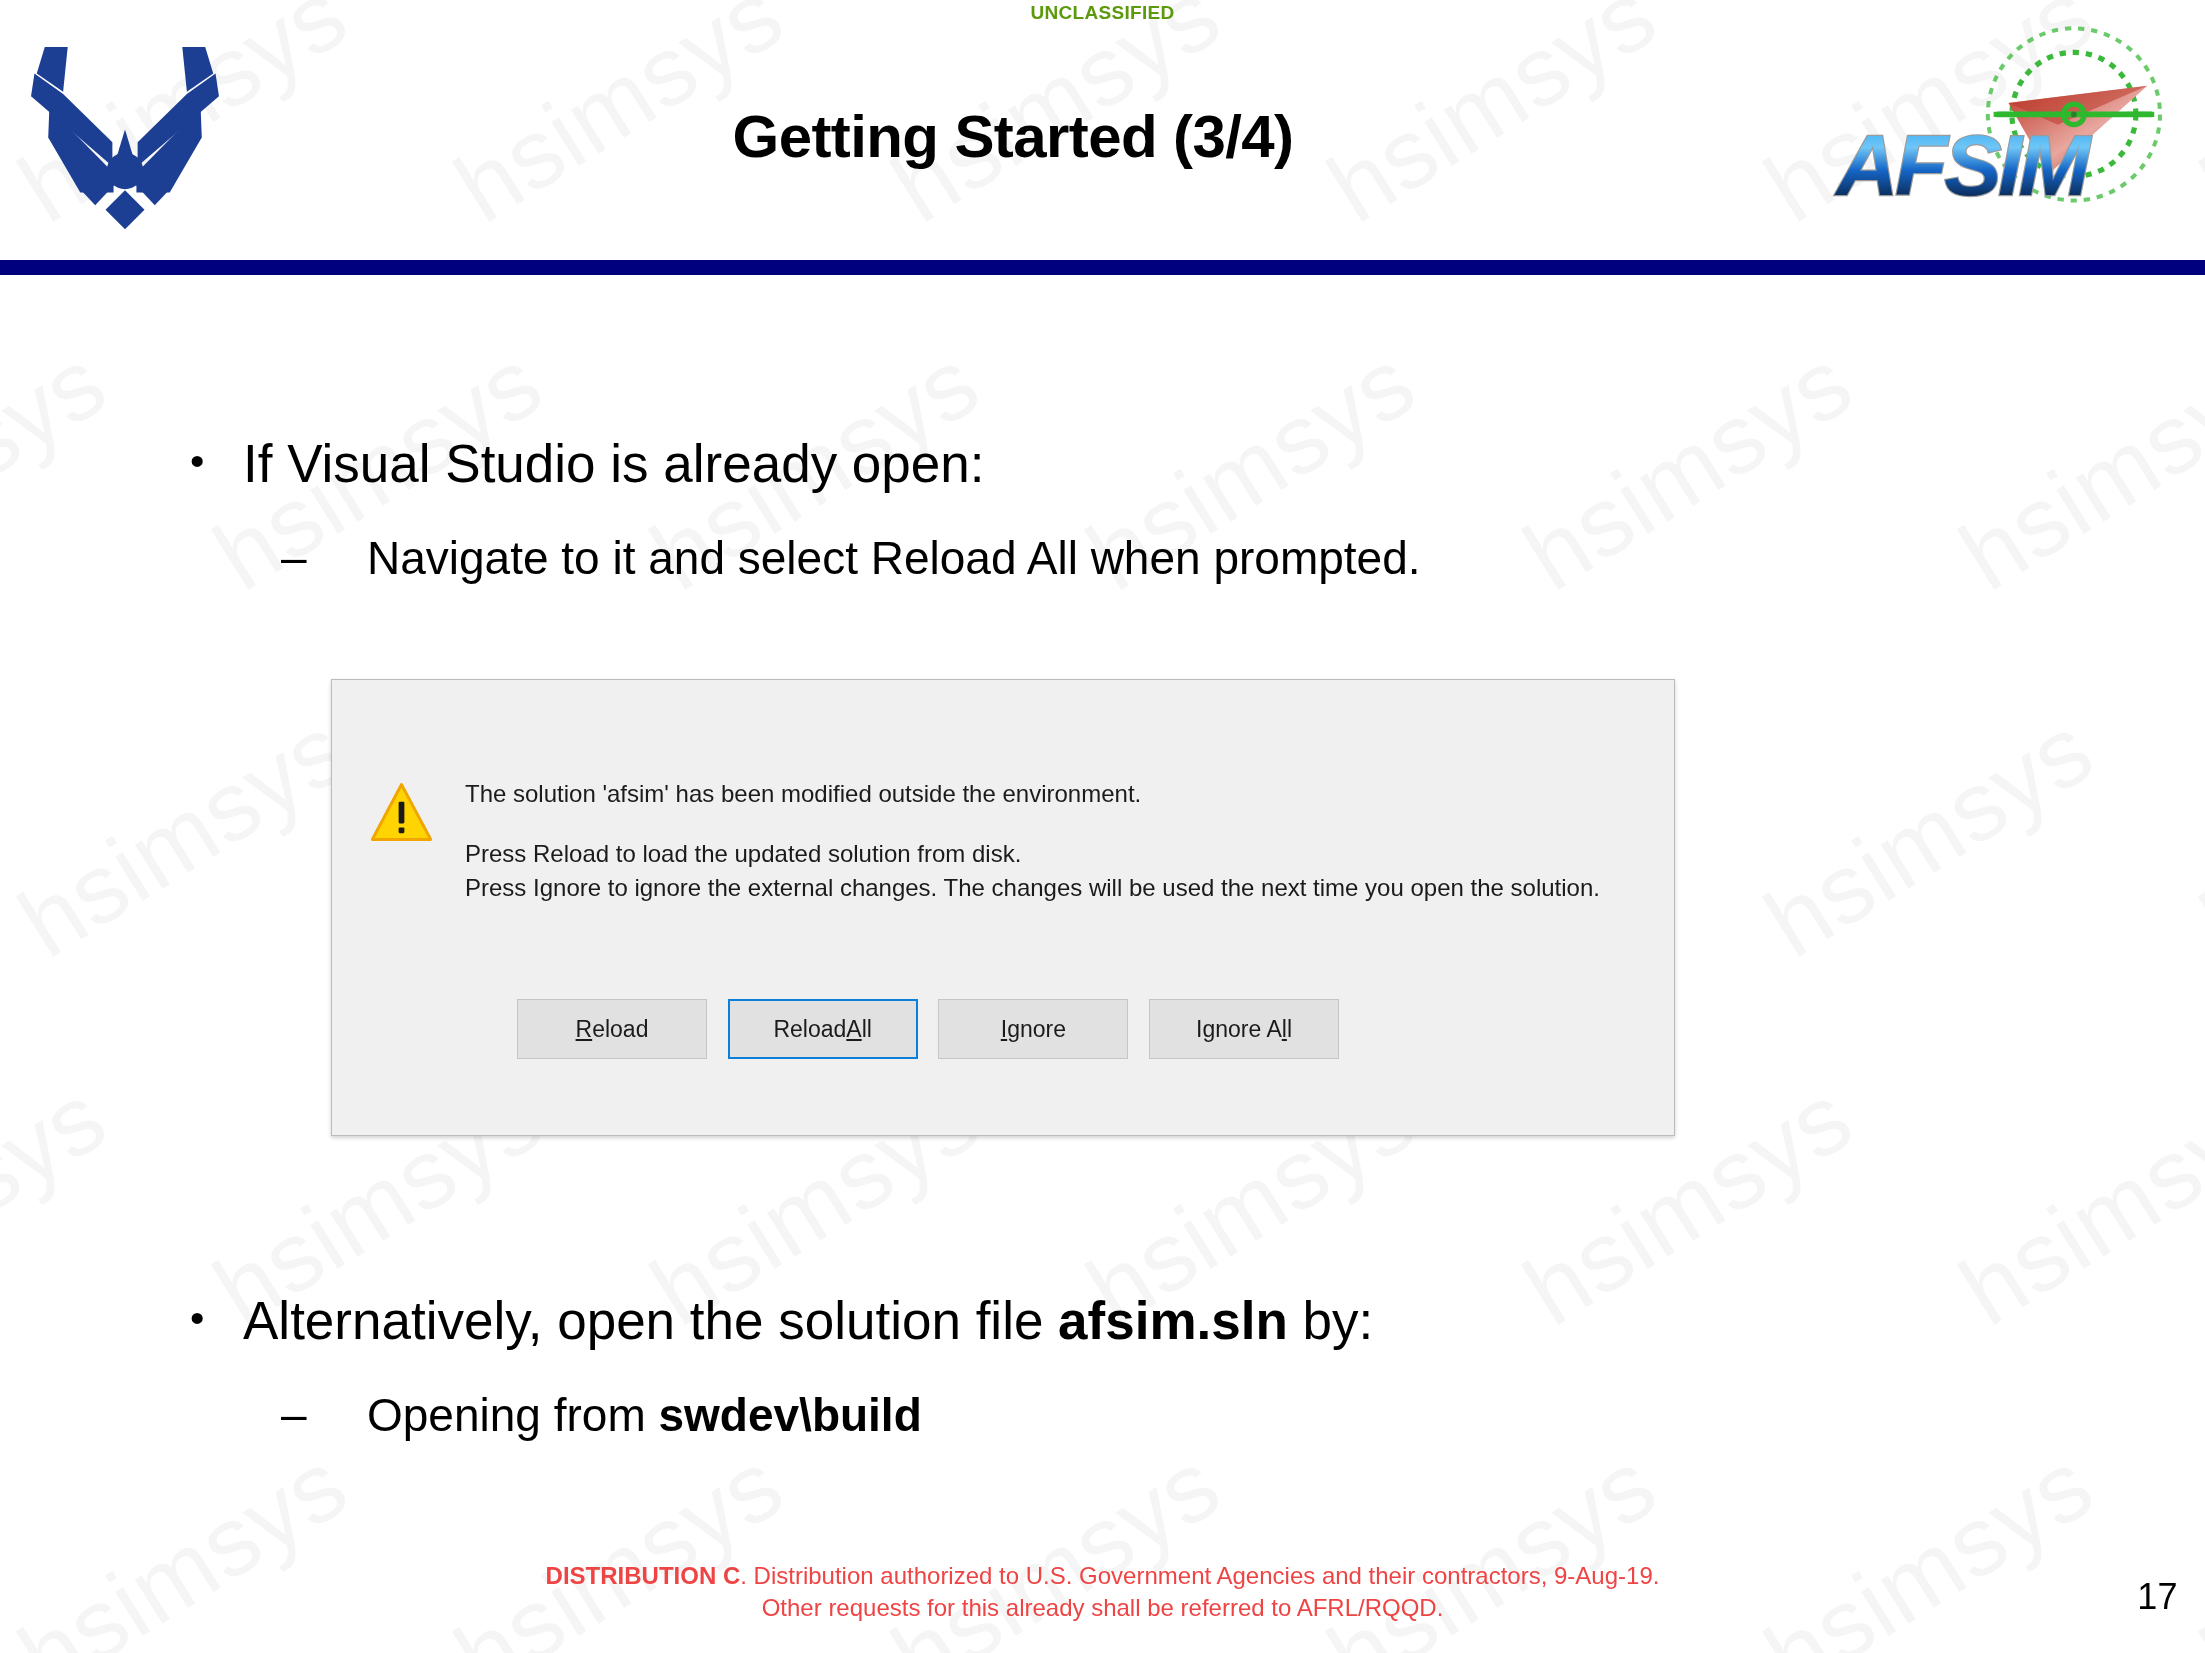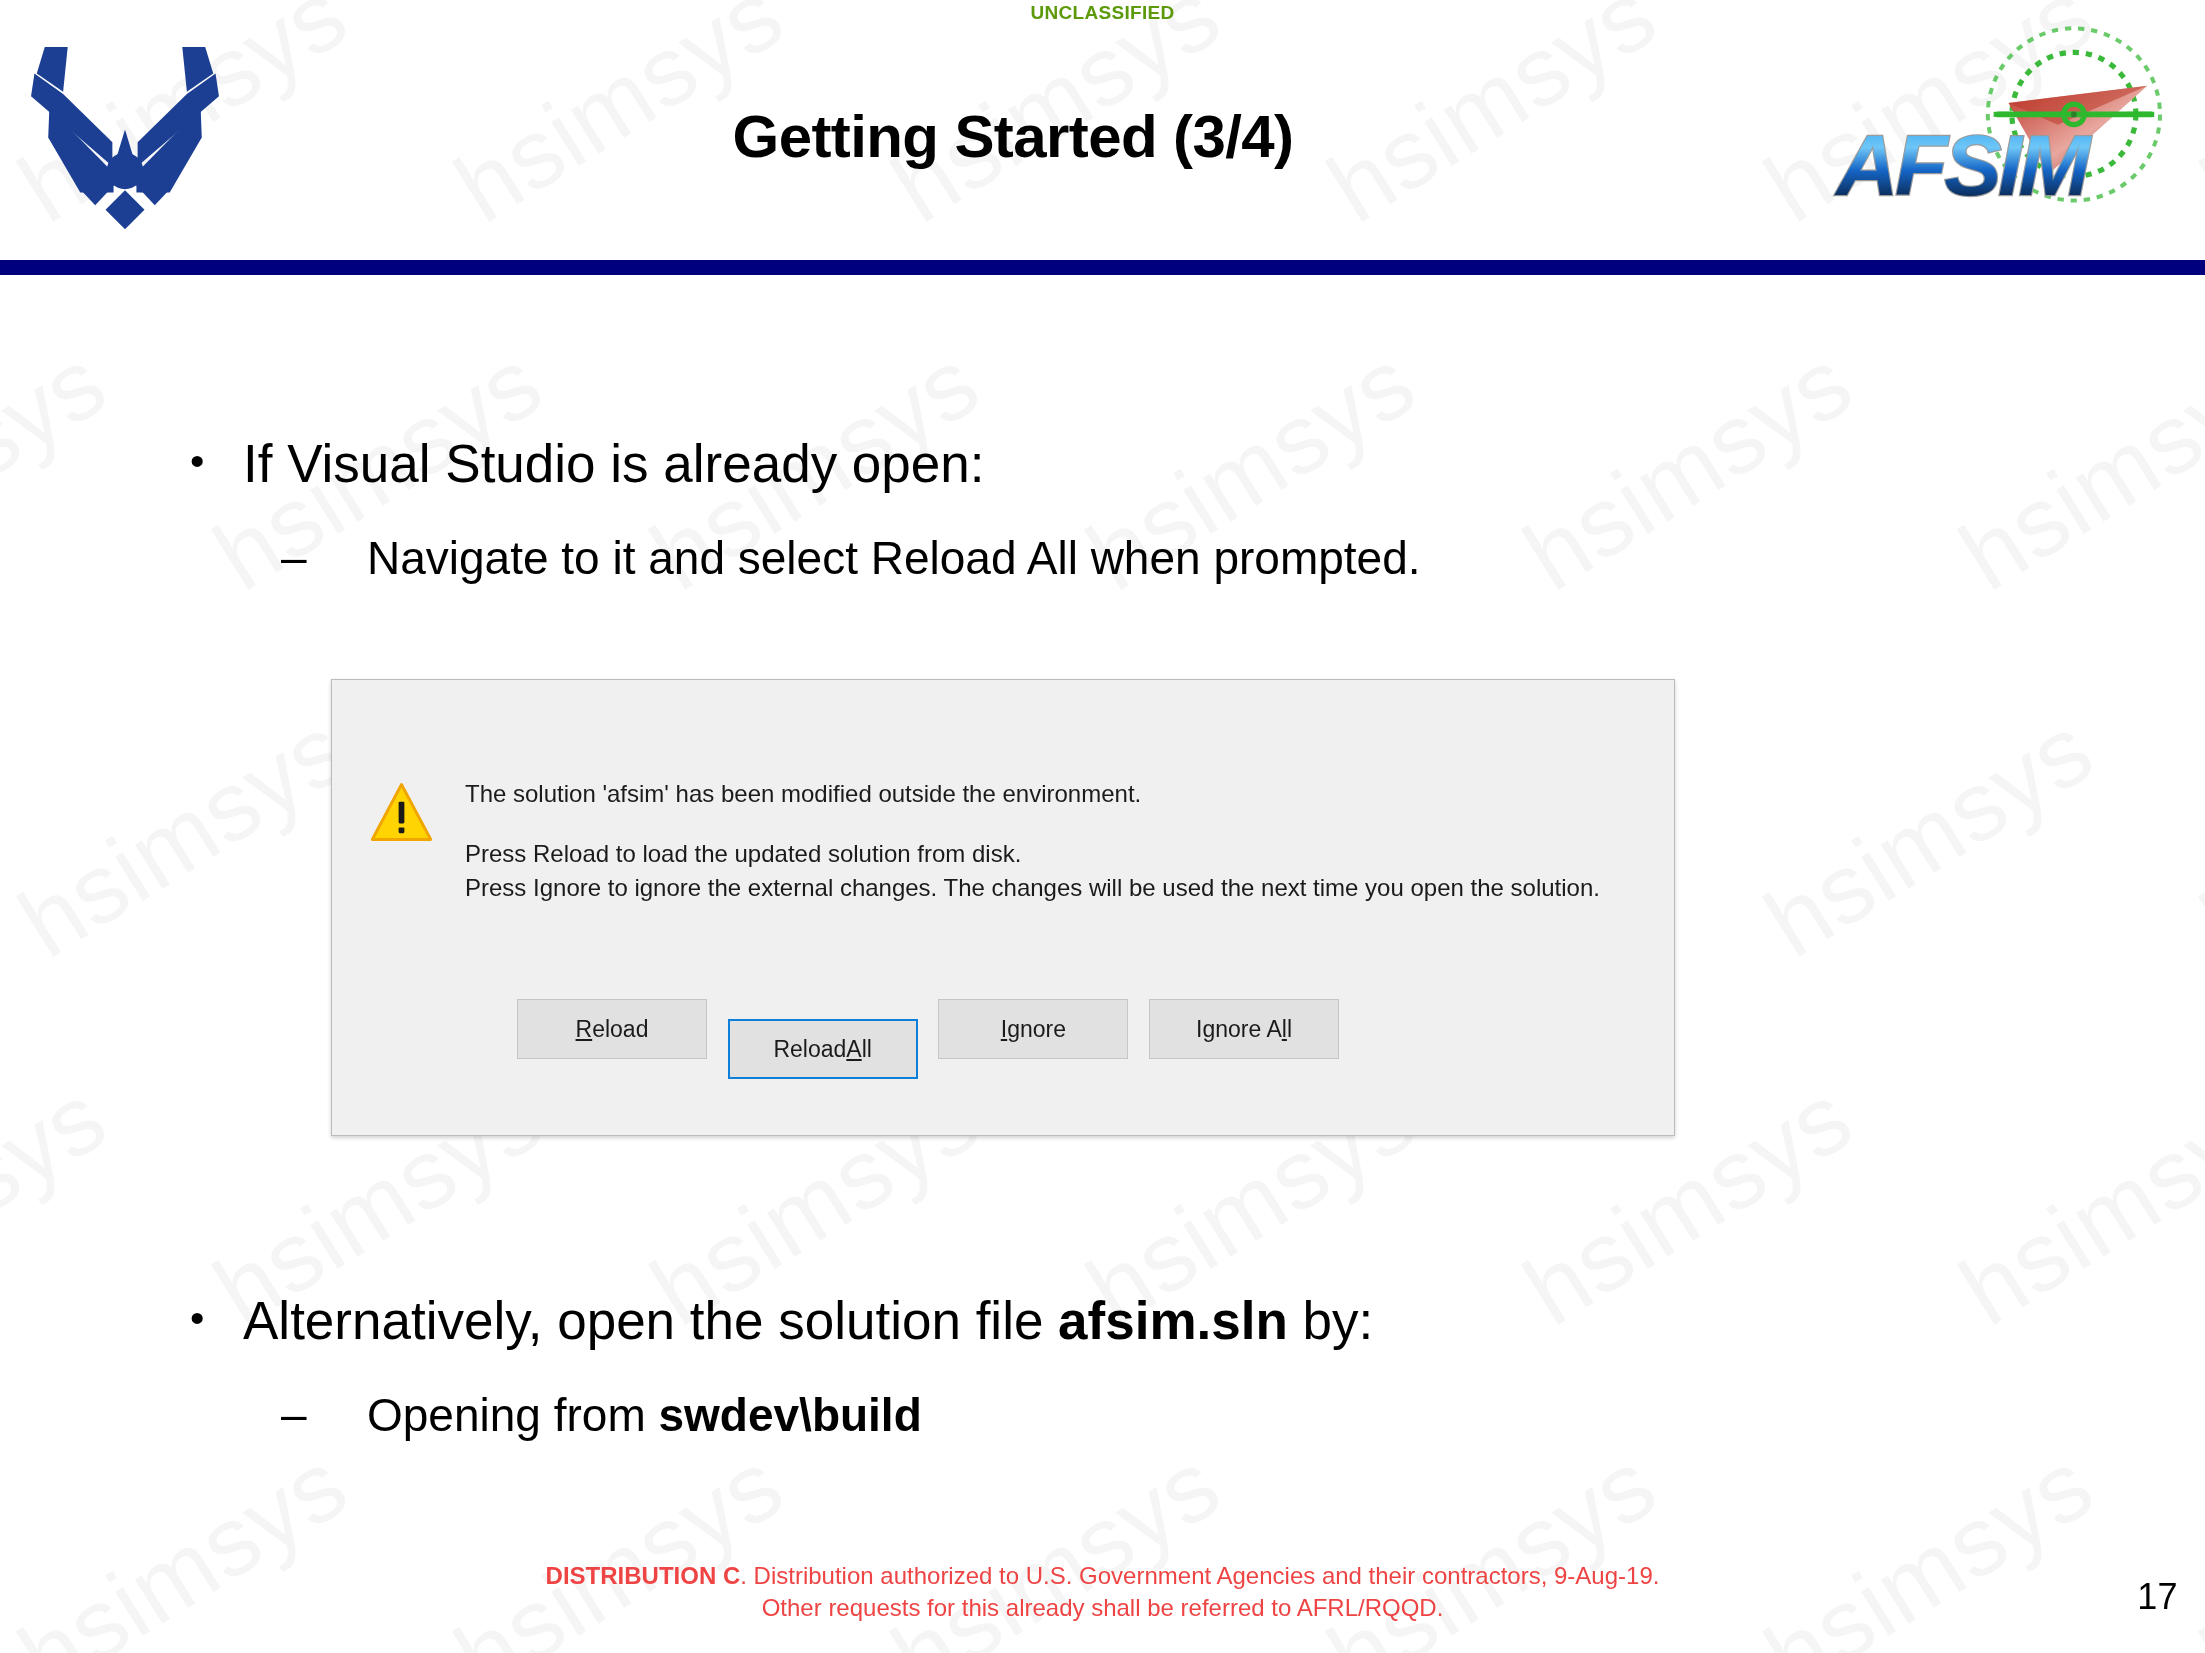--- a/index.html
+++ b/index.html
@@ -217,21 +217,20 @@
     font-size: 23px;
     font-family: "Liberation Sans", sans-serif;
     color: #1b1b1b;
     display: flex;
     align-items: center;
     justify-content: center;
     cursor: pointer;
   }
   .vs-btn.default {
     border: 2.9px solid #0b7fda;
-    margin-top: 20px;
   }
   .vs-btn u { text-decoration: underline; }
 
   
   #footer {
     position: absolute;
     left: 0;
     top: 1560px;
     width: 2205px;
     text-align: center;

